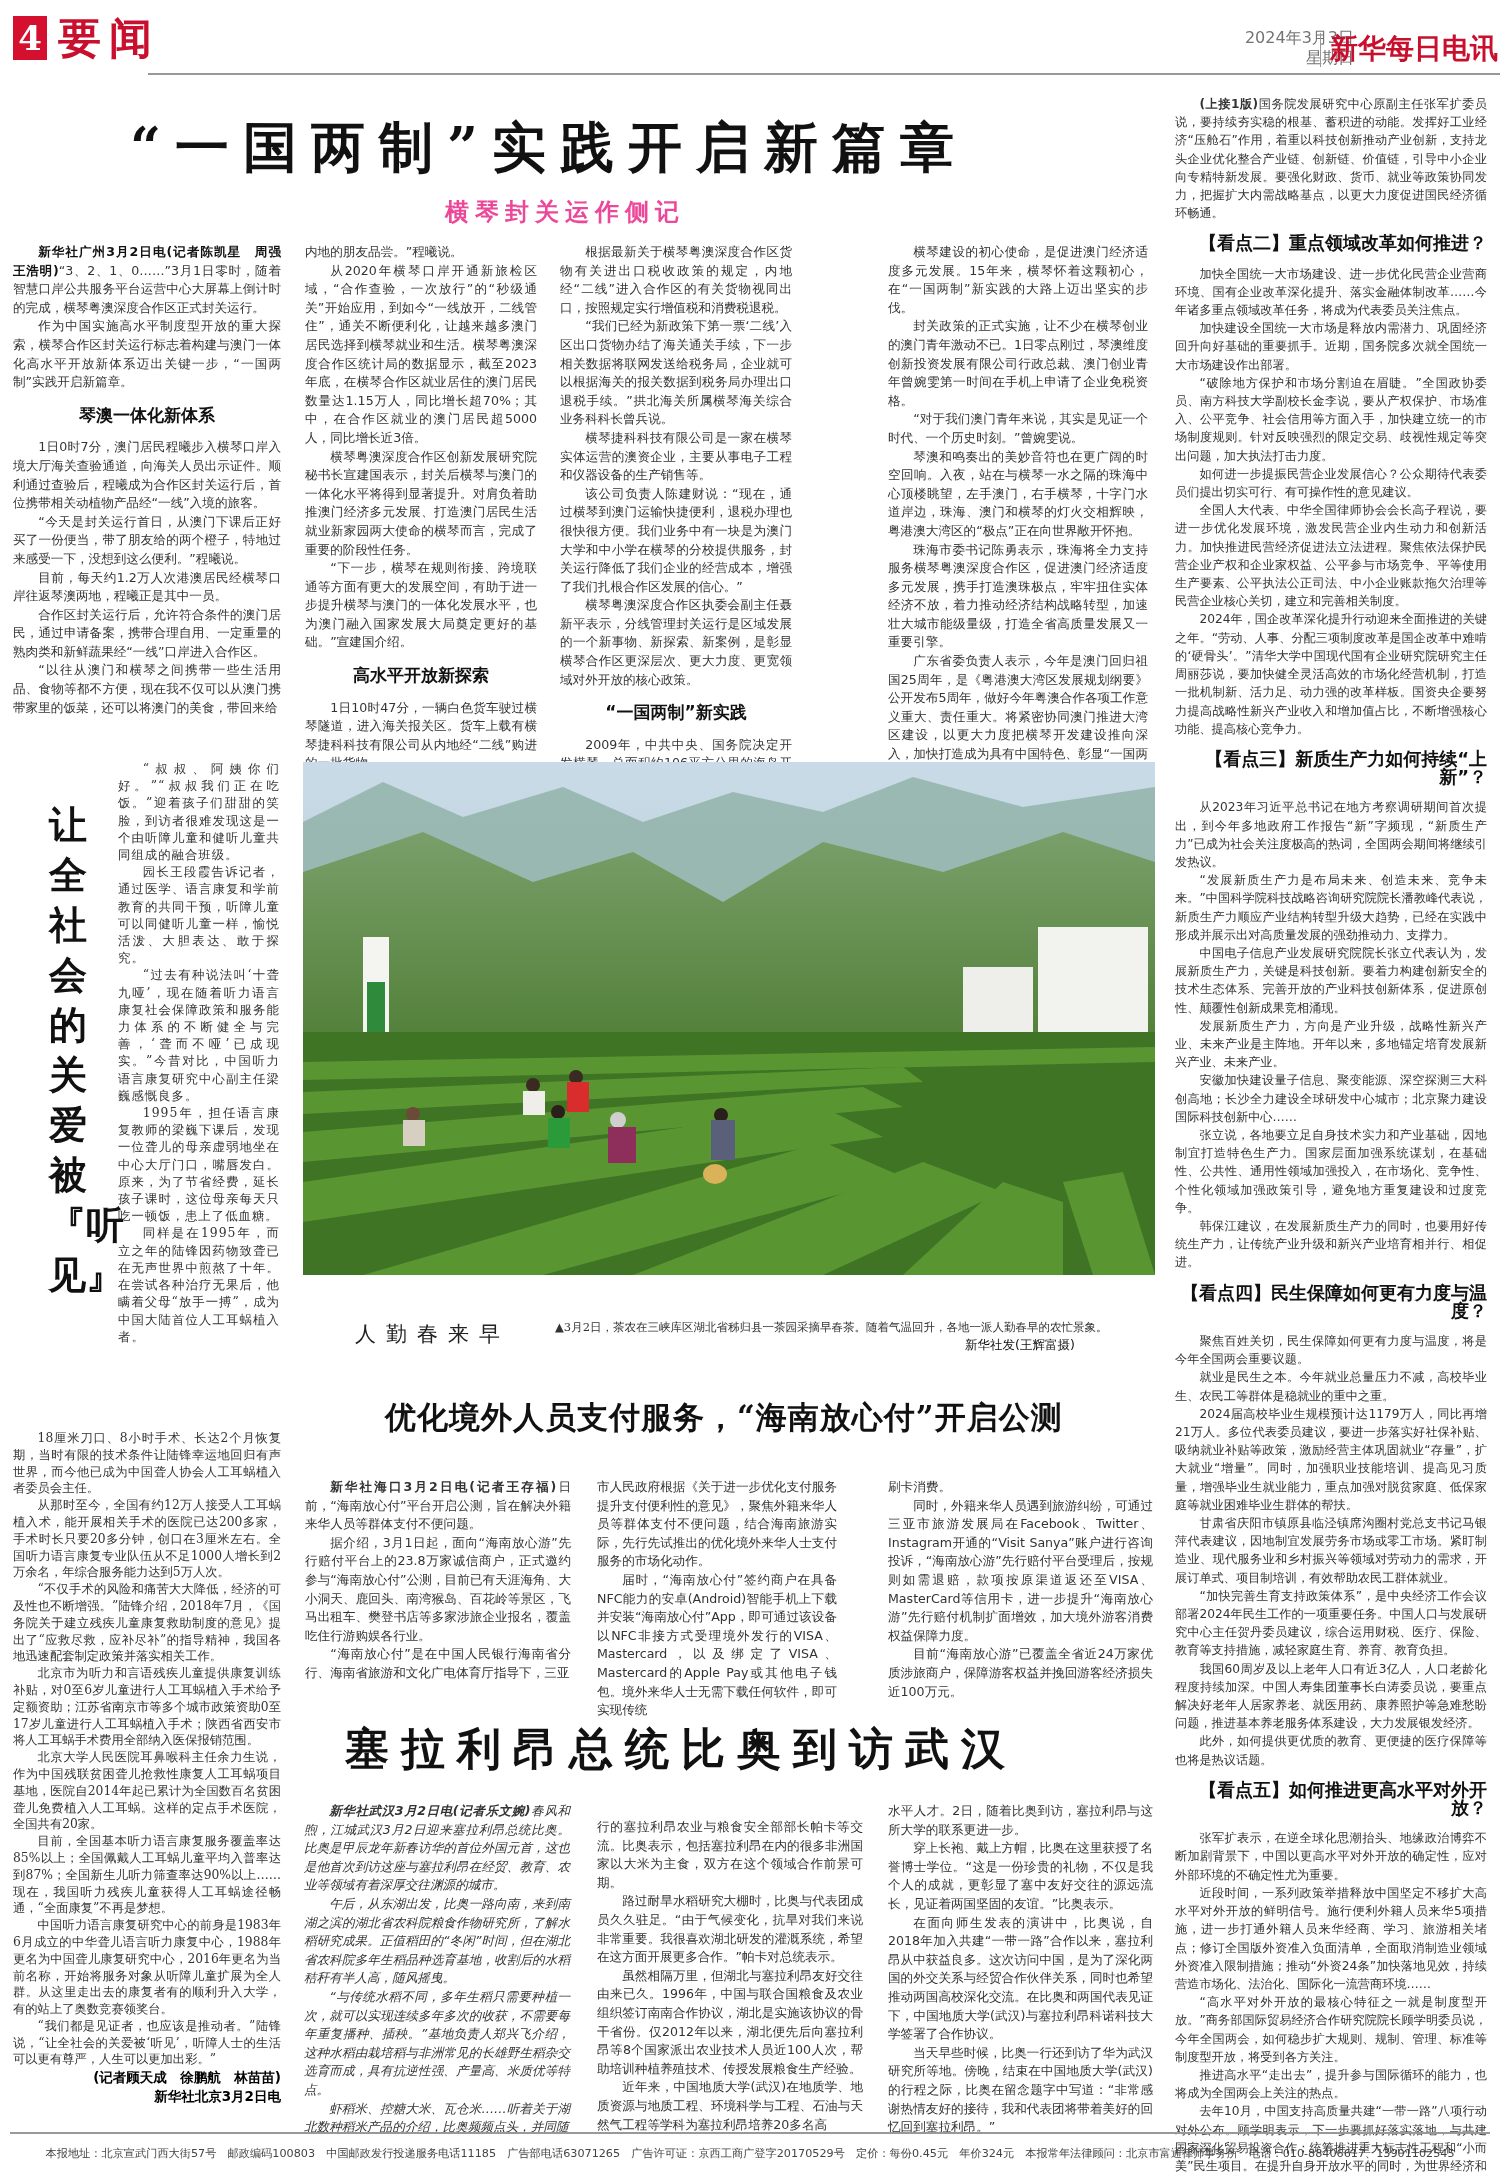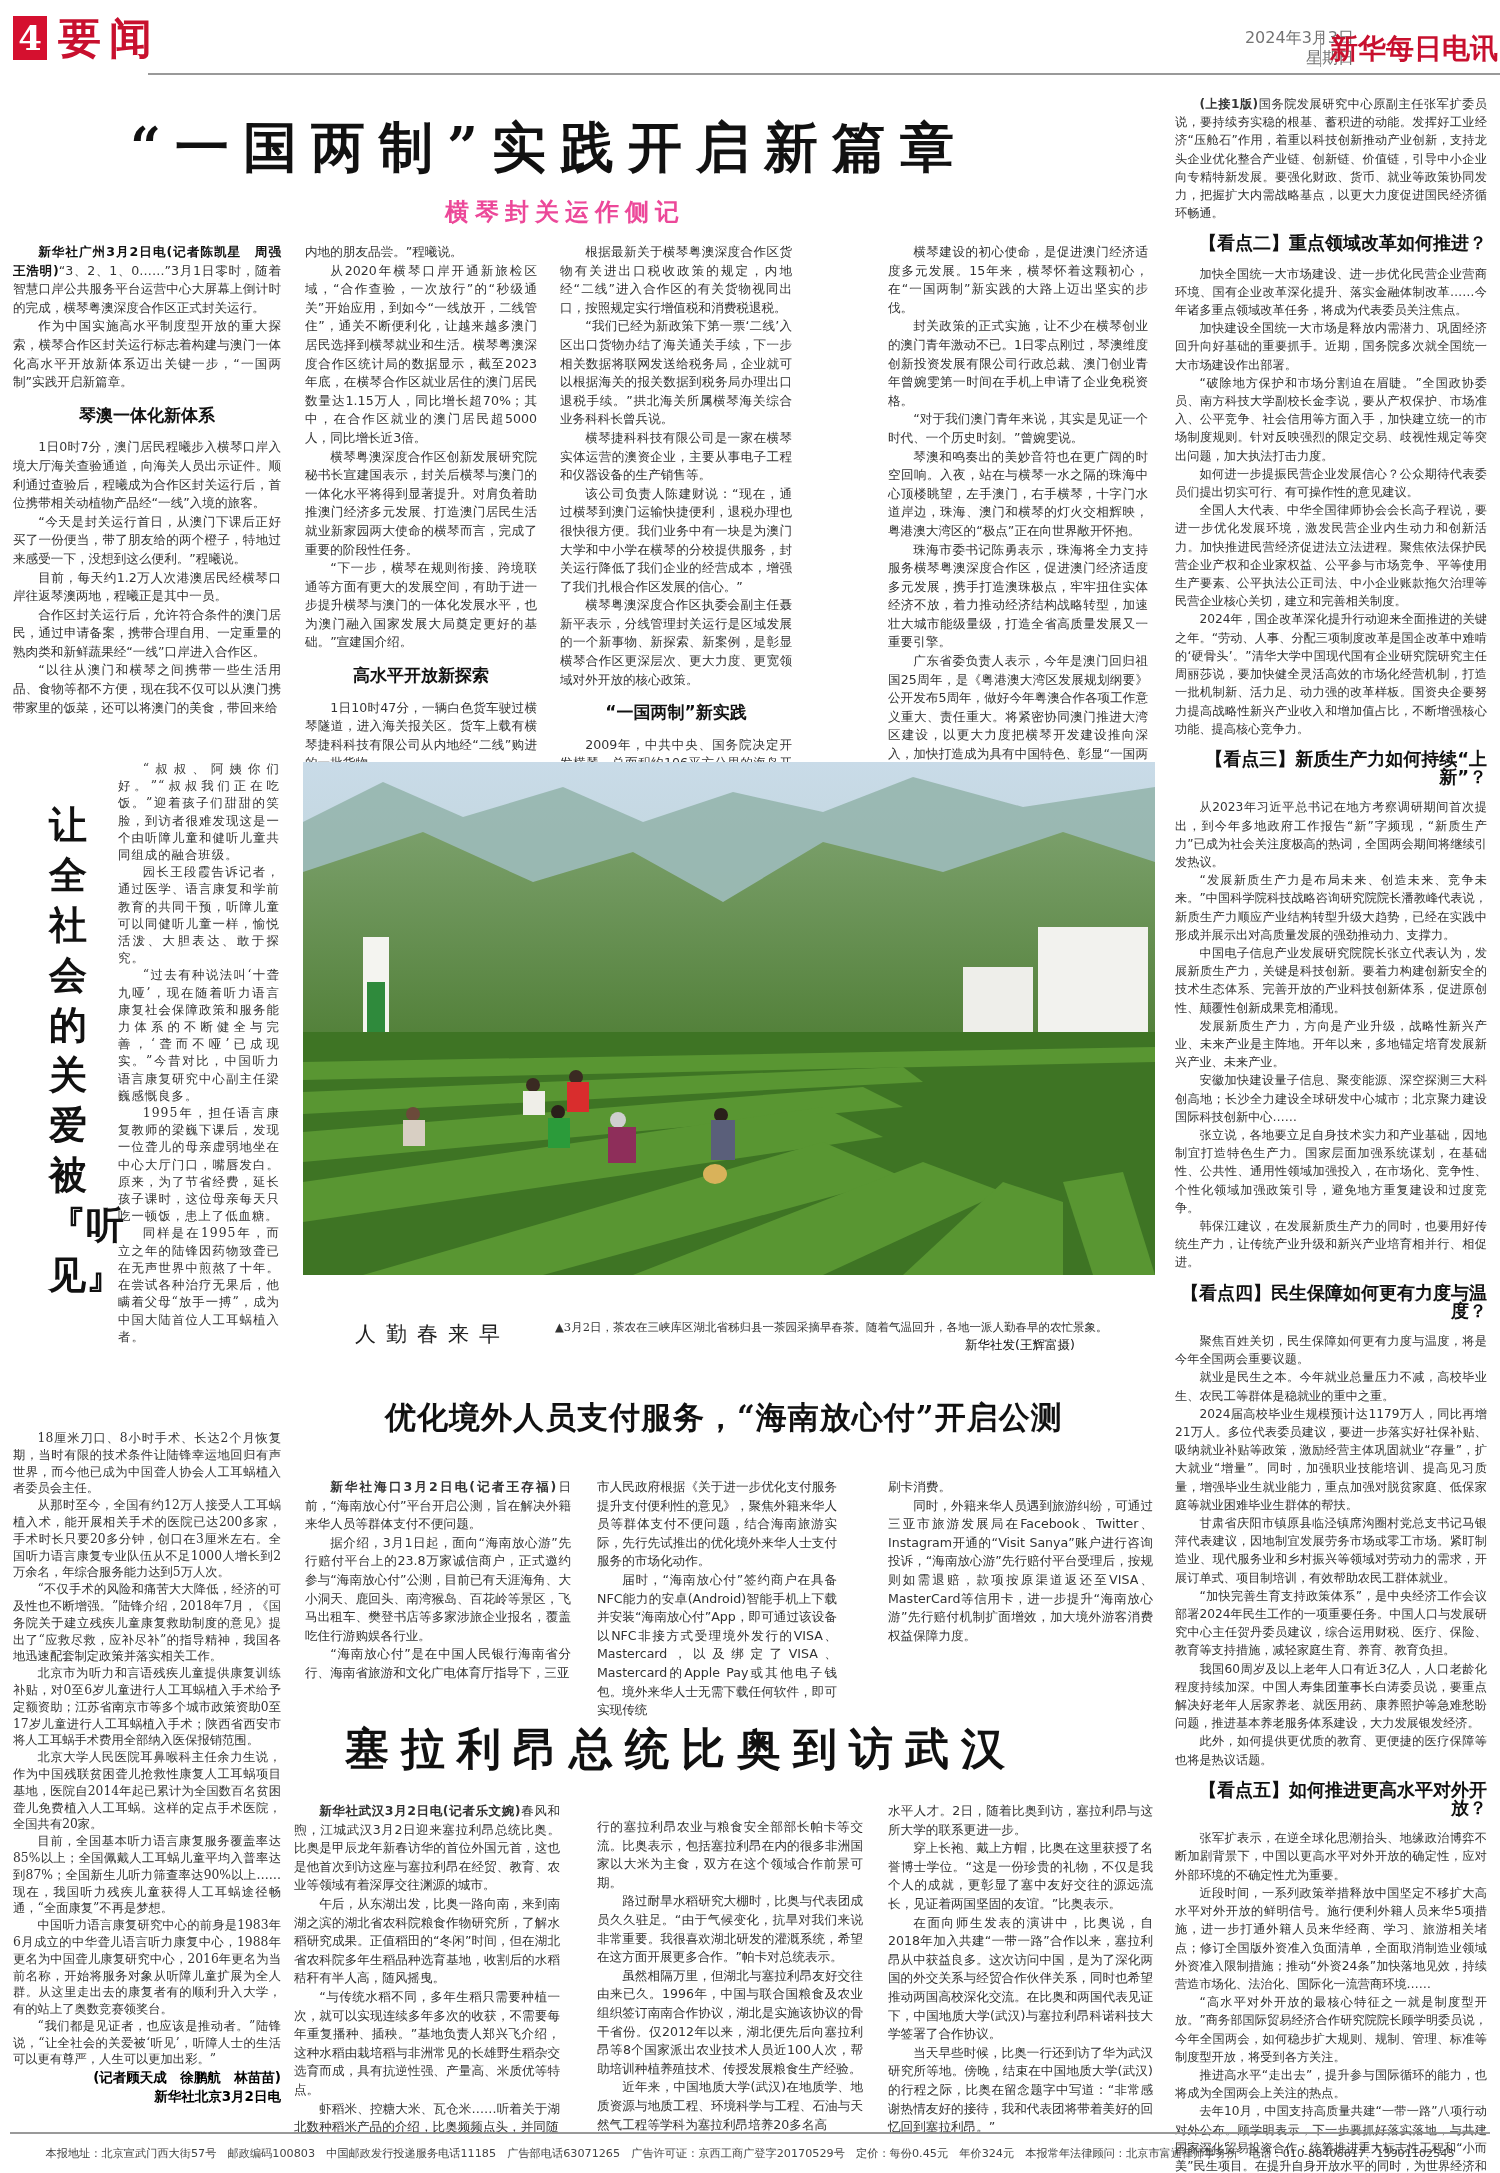--- a/index.html
+++ b/index.html
@@ -208,24 +208,25 @@
   <p>据介绍，3月1日起，面向“海南放心游”先行赔付平台上的23.8万家诚信商户，正式邀约参与“海南放心付”公测，目前已有天涯海角、大小洞天、鹿回头、南湾猴岛、百花岭等景区，飞马出租车、樊登书店等多家涉旅企业报名，覆盖吃住行游购娱各行业。</p>
   <p>“海南放心付”是在中国人民银行海南省分行、海南省旅游和文化广电体育厅指导下，三亚</p>
 </div>
 <div class="abs col" style="left:597px;top:1478px;width:240px;">
   <p style="text-indent:0">市人民政府根据《关于进一步优化支付服务提升支付便利性的意见》，聚焦外籍来华人员等群体支付不便问题，结合海南旅游实际，先行先试推出的优化境外来华人士支付服务的市场化动作。</p>
   <p>届时，“海南放心付”签约商户在具备NFC能力的安卓(Android)智能手机上下载并安装“海南放心付”App，即可通过该设备以NFC非接方式受理境外发行的VISA、Mastercard，以及绑定了VISA、Mastercard的Apple Pay或其他电子钱包。境外来华人士无需下载任何软件，即可实现传统</p>
 </div>
 <div class="abs col" style="left:888px;top:1478px;width:265px;">
   <p style="text-indent:0">刷卡消费。</p>
   <p>同时，外籍来华人员遇到旅游纠纷，可通过三亚市旅游发展局在Facebook、Twitter、Instagram开通的“Visit Sanya”账户进行咨询投诉，“海南放心游”先行赔付平台受理后，按规则如需退赔，款项按原渠道返还至VISA、MasterCard等信用卡，进一步提升“海南放心游”先行赔付机制扩面增效，加大境外游客消费权益保障力度。</p>
+  <p>目前“海南放心游”已覆盖全省近24万家优质涉旅商户，保障游客权益并挽回游客经济损失近100万元。</p>
 </div>
 
 <div class="abs h1 h3">塞拉利昂总统比奥到访武汉</div>
-<div class="abs col" style="left:294px;top:1802px;width:266px;">
+<div class="abs col" style="left:304px;top:1802px;width:266px;font-style:italic;">
   <p><b>新华社武汉3月2日电(记者乐文婉)</b><span>春风和煦，江城武汉3月2日迎来塞拉利昂总统比奥。比奥是甲辰龙年新春访华的首位外国元首，这也是他首次到访这座与塞拉利昂在经贸、教育、农业等领域有着深厚交往渊源的城市。</span></p>
   <p>午后，从东湖出发，比奥一路向南，来到南湖之滨的湖北省农科院粮食作物研究所，了解水稻研究成果。正值稻田的“冬闲”时间，但在湖北省农科院多年生稻品种选育基地，收割后的水稻秸秆有半人高，随风摇曳。</p>
   <p>“与传统水稻不同，多年生稻只需要种植一次，就可以实现连续多年多次的收获，不需要每年重复播种、插秧。”基地负责人郑兴飞介绍，这种水稻由栽培稻与非洲常见的长雄野生稻杂交选育而成，具有抗逆性强、产量高、米质优等特点。</p>
   <p>虾稻米、控糖大米、瓦仓米……听着关于湖北数种稻米产品的介绍，比奥频频点头，并同随</p>
 </div>
 <div class="abs col" style="left:597px;top:1802px;width:266px;margin-top:16px;">
   <p style="text-indent:0">行的塞拉利昂农业与粮食安全部部长帕卡等交流。比奥表示，包括塞拉利昂在内的很多非洲国家以大米为主食，双方在这个领域合作前景可期。</p>
   <p>路过耐旱水稻研究大棚时，比奥与代表团成员久久驻足。“由于气候变化，抗旱对我们来说非常重要。我很喜欢湖北研发的灌溉系统，希望在这方面开展更多合作。”帕卡对总统表示。</p>
   <p>虽然相隔万里，但湖北与塞拉利昂友好交往由来已久。1996年，中国与联合国粮食及农业组织签订南南合作协议，湖北是实施该协议的骨干省份。仅2012年以来，湖北便先后向塞拉利昂等8个国家派出农业技术人员近100人次，帮助培训种植养殖技术、传授发展粮食生产经验。</p>
   <p>近年来，中国地质大学(武汉)在地质学、地质资源与地质工程、环境科学与工程、石油与天然气工程等学科为塞拉利昂培养20多名高</p>

